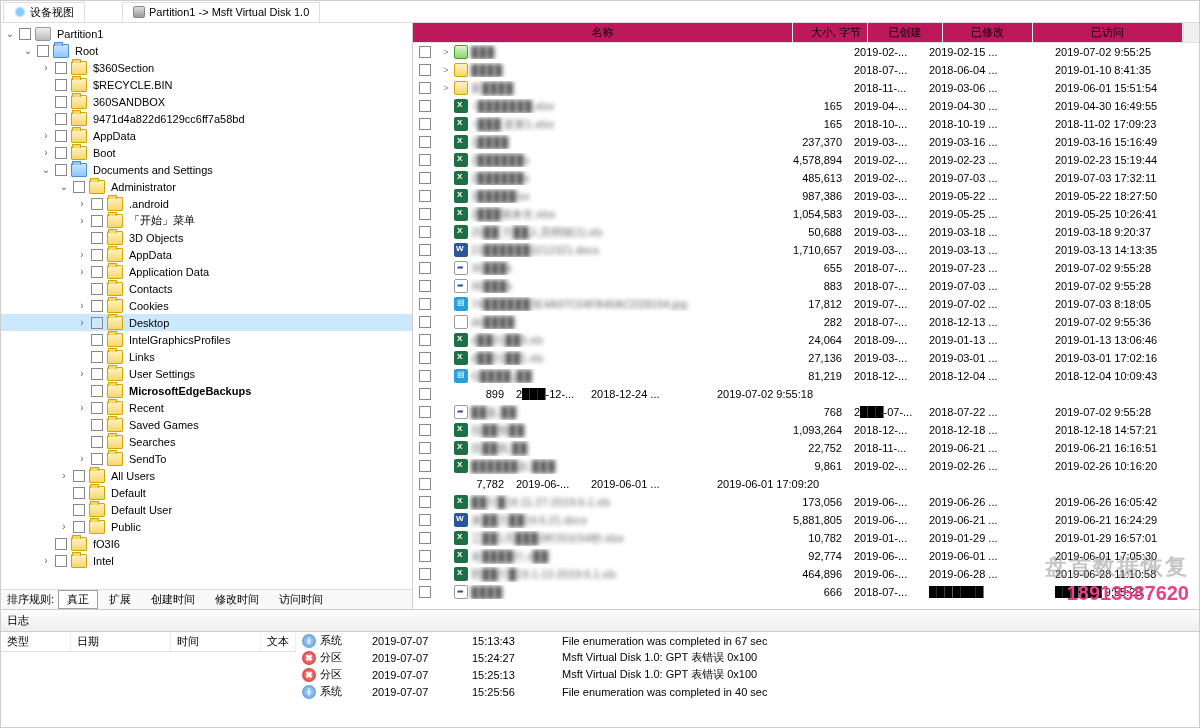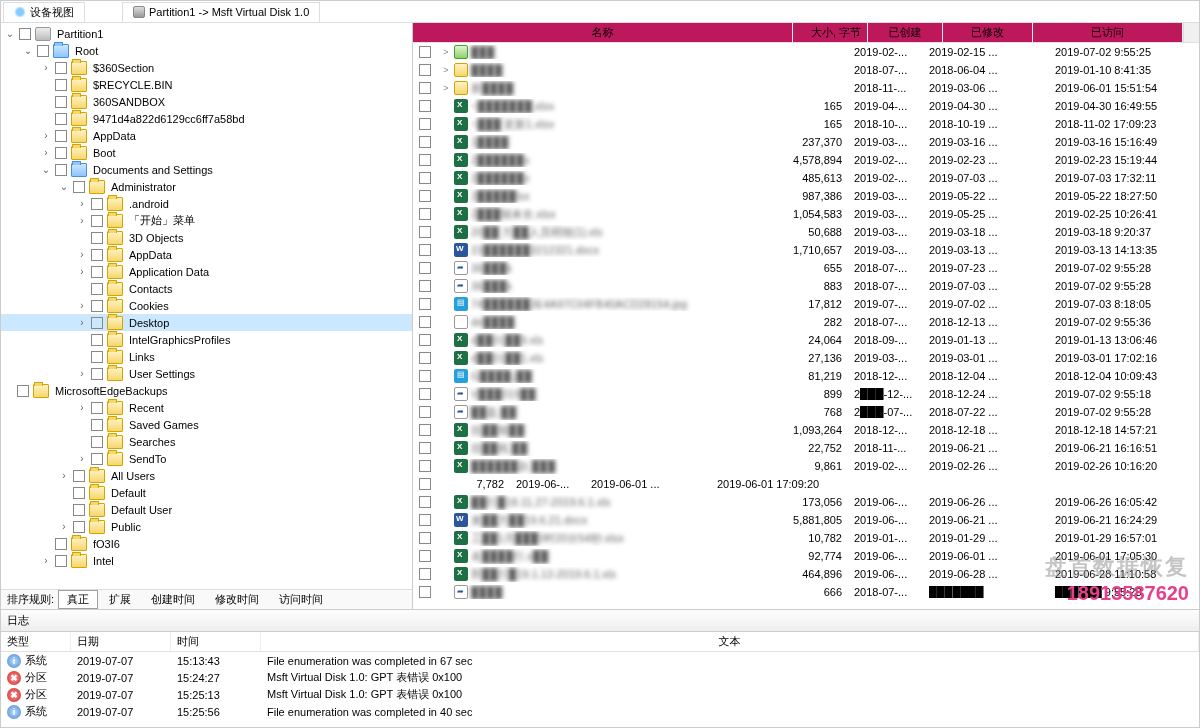--- a/index.html
+++ b/index.html
@@ -66,21 +66,21 @@
 .ft-lnk::after{content:'➦';color:#2b579a;font-size:8px;position:absolute;left:2px;top:1px;}
 .blur { color:transparent; text-shadow:0 0 4px rgba(80,80,80,.9); }
 
 
 .wm { position:absolute; right:10px; bottom:4px; text-align:right; pointer-events:none; }
 .wm .l1 { font-size:22px; color:rgba(150,150,150,.55); font-weight:bold; letter-spacing:2px; }
 .wm .l2 { font-size:20px; color:#e83e8c; font-weight:bold; }
 
 
 .log-title { background:linear-gradient(#fdfdfd,#eee); border-bottom:1px solid #ccc; padding:3px 6px; }
-.log-pane { height:95px; display:flex; flex-direction:column; }
+.log-pane { height:95px; display:flex; flex-direction:row; }
 .log-head { display:flex; background:#fff; border-bottom:1px solid #e0e0e0; height:20px; }
 .log-head .col { padding:2px 6px; border-right:1px solid #eee; display:flex; align-items:center; }
 .lc-type { width:70px; }
 .lc-date { width:100px; }
 .lc-time { width:90px; }
 .lc-text { flex:1; justify-content:center; }
 .log-body { flex:1; overflow:auto; }
 .log-row { display:flex; height:17px; align-items:center; }
 .log-row .c { padding:0 6px; }
 .ic-info { width:14px;height:14px;border-radius:50%;background:radial-gradient(#bdf,#48c);display:flex;align-items:center;justify-content:center;color:#fff;font-size:9px;font-weight:bold;flex-shrink:0; }
@@ -226,21 +226,21 @@
             <span class="cb"></span>
             <span class="fico fico-folder"></span>
             <span class="tree-label">Links</span>
           </div>
           <div class="tree-row" style="padding-left: 74px;">
             <span class="twist">›</span>
             <span class="cb"></span>
             <span class="fico fico-folder"></span>
             <span class="tree-label">User Settings</span>
           </div>
-          <div class="tree-row" style="">
+          <div class="tree-row" style="padding-left: 74px; font-weight: bold;">
             <span class="twist"></span>
             <span class="cb"></span>
             <span class="fico fico-folder"></span>
             <span class="tree-label">MicrosoftEdgeBackups</span>
           </div>
           <div class="tree-row" style="padding-left: 74px;">
             <span class="twist">›</span>
             <span class="cb"></span>
             <span class="fico fico-folder"></span>
             <span class="tree-label">Recent</span>
@@ -431,21 +431,21 @@
           <div class="file-row">
             <span class="cb"></span>
             <div class="c c-name">
               <span class="exp"></span>
               <span class="ftype ft-xlsx"></span>
               <span class="blur">2███细未全.xlsx</span>
             </div>
             <div class="c c-size">1,054,583</div>
             <div class="c c-created">2019-03-...</div>
             <div class="c c-modified">2019-05-25 ...</div>
-            <div class="c c-accessed">2019-02-25 10:26:41</div>
+            <div class="c c-accessed">2019-05-25 10:26:41</div>
           </div>
           <div class="file-row">
             <span class="cb"></span>
             <div class="c c-name">
               <span class="exp"></span>
               <span class="ftype ft-xlsx"></span>
               <span class="blur">20██ 方██人员明细(1).xls</span>
             </div>
             <div class="c c-size">50,688</div>
             <div class="c c-created">2019-03-...</div>
@@ -543,25 +543,20 @@
               <span class="ftype ft-jpg"></span>
               <span class="blur">G████.j██</span>
             </div>
             <div class="c c-size">81,219</div>
             <div class="c c-created">2018-12-...</div>
             <div class="c c-modified">2018-12-04 ...</div>
             <div class="c c-accessed">2018-12-04 10:09:43</div>
           </div>
           <div class="file-row">
             <span class="cb"></span>
-            <div class="c c-name">
-              <span class="exp"></span>
-              <span class="ftype ft-lnk"></span>
-              <span class="blur">V███019██</span>
-            </div>
             <div class="c c-size">899</div>
             <div class="c c-created">2███-12-...</div>
             <div class="c c-modified">2018-12-24 ...</div>
             <div class="c c-accessed">2019-07-02 9:55:18</div>
           </div>
           <div class="file-row">
             <span class="cb"></span>
             <div class="c c-name">
               <span class="exp"></span>
               <span class="ftype ft-lnk"></span>

